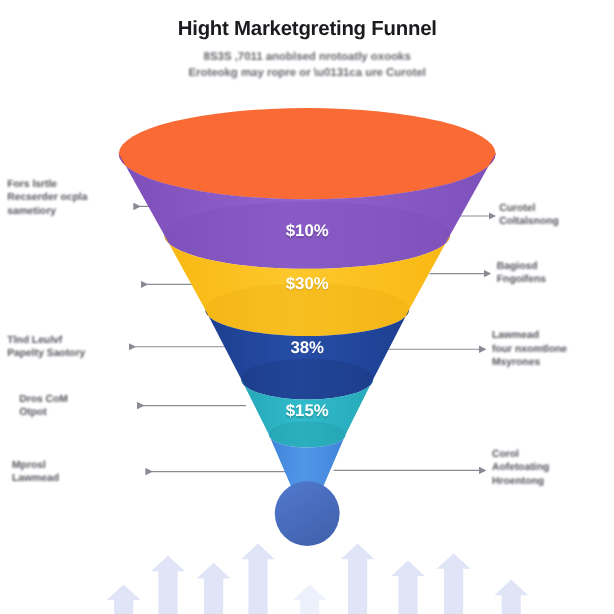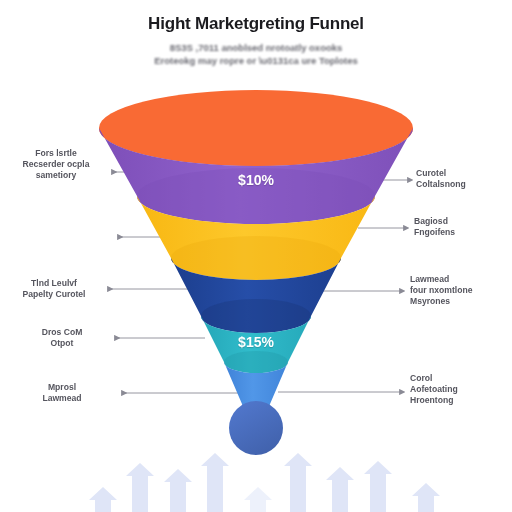--- a/index.html
+++ b/index.html
@@ -28,32 +28,32 @@
     position:absolute;width:512px;left:0;text-align:center;
     color:#ffffff;font-size:14px;font-weight:bold;
     text-shadow:0 1px 1px rgba(0,0,0,.18);
     filter:blur(0.35px);
   }
 
   .cb{
     position:absolute;font-size:8.6px;line-height:11px;color:#55555e;
     font-weight:bold;filter:blur(0.75px);white-space:pre-line;
   }
-  .cb.left{text-align:center;}
+  .cb.left{text-align:left;}
   .cb.right{text-align:left;}
 </style>
 </head>
 <body>
 
 <div id="stage">
 
   <div class="title">Hight Marketgreting Funnel</div>
   <div class="subtitle">
     <span class="sub-line">8S3S ,7011 anoblsed nrotoatly oxooks</span>
-    <span class="sub-line">Eroteokg may ropre or \u0131ca ure Toplotes</span>
+    <span class="sub-line">Eroteokg may ropre or \u0131ca ure Curotel</span>
   </div>
 
   <svg class="layer" viewBox="0 0 512 512">
     <g fill="#dfe5f7">
       <g>
           <path d="M95 512 L95 500 L89 500 L103 487 L117 500 L111 500 L111 512 Z"></path>
         </g>
       <g>
           <path d="M132 512 L132 476 L126 476 L140 463 L154 476 L148 476 L148 512 Z"></path>
         </g>
@@ -164,28 +164,30 @@
 
     <g>
       <path d="M224 362 A32 11 0 0 0 288 362 L270 404 A14 6 0 0 1 242 404 Z" fill="url(#gBlue)"></path>
     </g>
 
     <g>
       <circle cx="256" cy="428" r="27" fill="url(#gCircle)"></circle>
     </g>
   </svg>
 
-  <div class="pct" style="top:172px">$10%</div>
+  <div class="pct" style="top:184px">$10%</div>
+  <div class="pct" style="top:228px">$30%</div>
+  <div class="pct" style="top:281px">38%</div>
   <div class="pct" style="top:334px">$15%</div>
 
   <div class="cb left" style="left:6px;top:148px;width:100px">Fors lsrtle
 Recserder ocpla
 sametiory</div>
   <div class="cb left" style="left:6px;top:278px;width:96px">Tlnd Leulvf
-Papelty Curotel</div>
+Papelty Saotory</div>
   <div class="cb left" style="left:16px;top:327px;width:92px">Dros CoM
 Otpot</div>
   <div class="cb left" style="left:10px;top:382px;width:104px">Mprosl
 Lawmead</div>
 
   <div class="cb right" style="left:414px;top:216px;width:92px">Bagiosd
 Fngoifens</div>
   <div class="cb right" style="left:416px;top:168px;width:92px">Curotel
 Coltalsnong</div>
   <div class="cb right" style="left:410px;top:274px;width:96px">Lawmead

